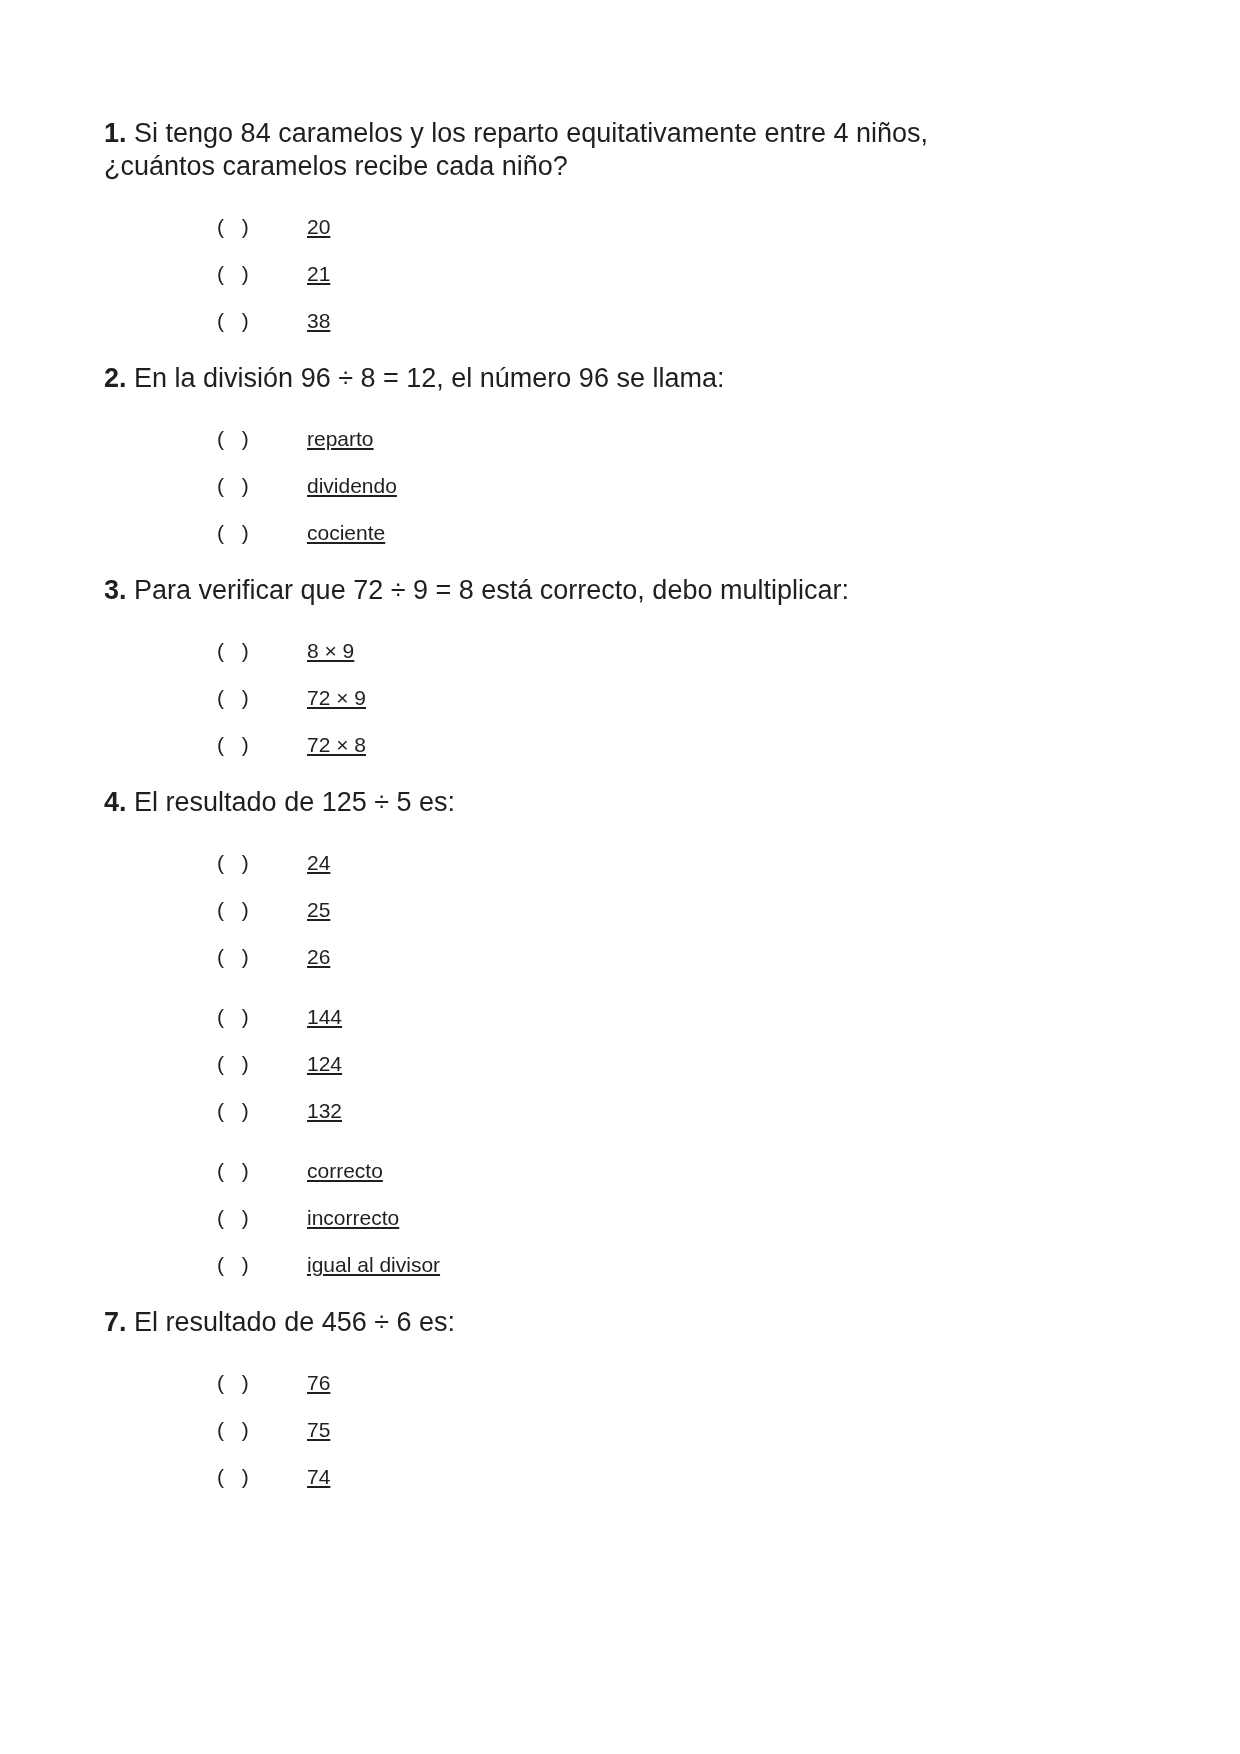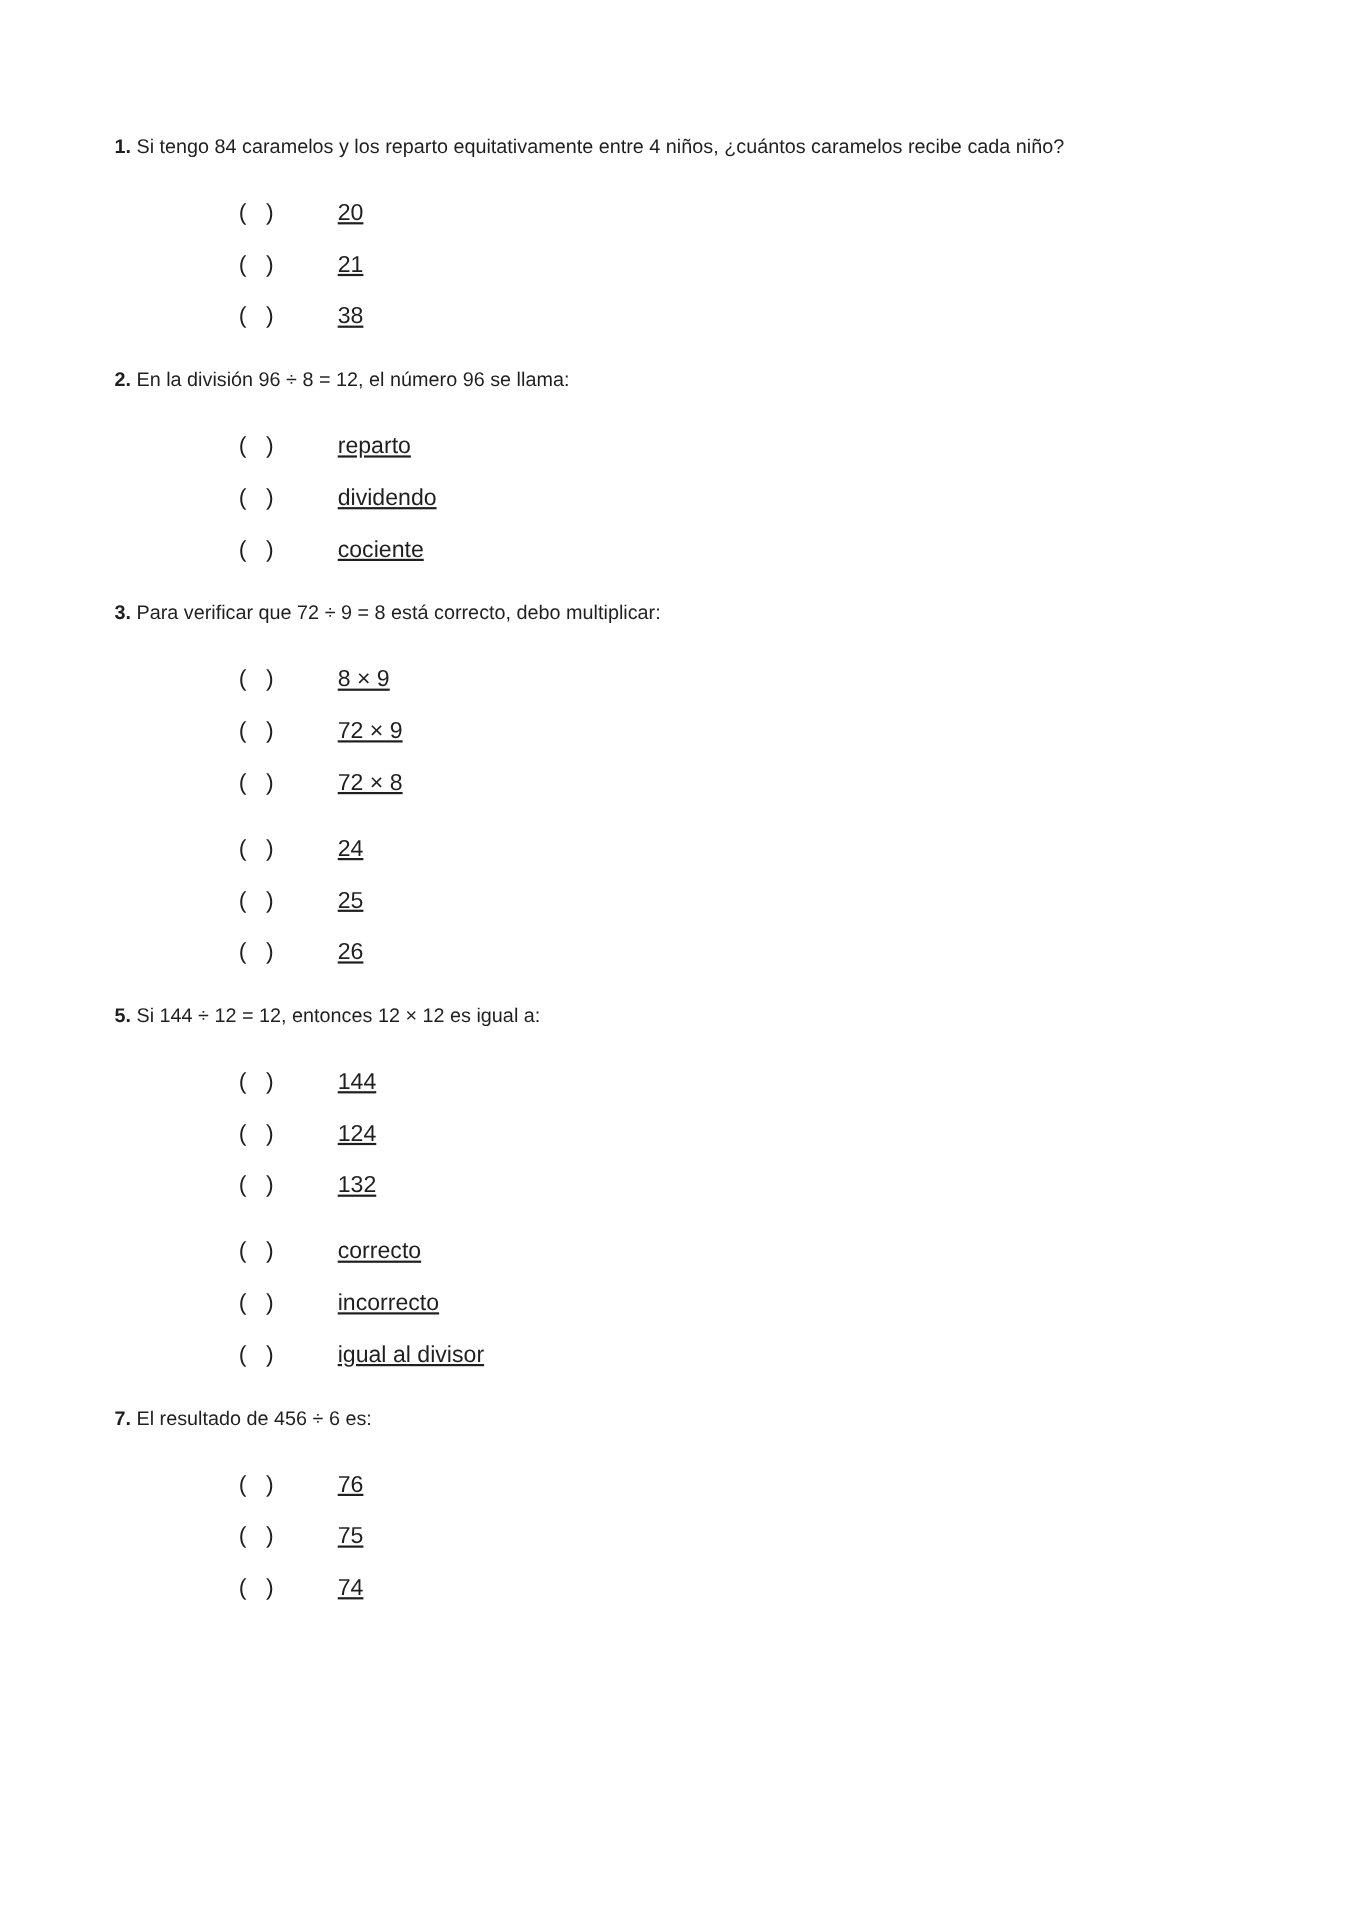--- a/index.html
+++ b/index.html
@@ -13,21 +13,21 @@
     color: #1f1f1f;
     overflow: hidden;
   }
 
   .content {
     padding: 117px 104px 0 104px;
   }
 
   .question {
     margin: 0;
-    font-size: 18px;
+    font-size: 27px;
     line-height: 33px;
     max-width: 880px;
   }
 
   .question-number {
     font-weight: 700;
   }
 
   .options {
     margin-top: 27px;
@@ -122,43 +122,43 @@
   </div>
 
   <div class="option">
     <span class="answer-mark">( )</span>
     <span class="option-label">72 × 8</span>
   </div>
 </div>
   </section>
 
   <section class="question-block">
+    <p class="question">
+      <strong class="question-number">4.</strong>
+      <span>El resultado de 125 ÷ 5 es:</span>
+    </p>
     <div class="options">
   <div class="option">
     <span class="answer-mark">( )</span>
     <span class="option-label">24</span>
   </div>
 
   <div class="option">
     <span class="answer-mark">( )</span>
     <span class="option-label">25</span>
   </div>
 
   <div class="option">
     <span class="answer-mark">( )</span>
     <span class="option-label">26</span>
   </div>
 </div>
   </section>
 
   <section class="question-block">
-    <p class="question">
-      <strong class="question-number">5.</strong>
-      <span>Si 144 ÷ 12 = 12, entonces 12 × 12 es igual a:</span>
-    </p>
     <div class="options">
   <div class="option">
     <span class="answer-mark">( )</span>
     <span class="option-label">144</span>
   </div>
 
   <div class="option">
     <span class="answer-mark">( )</span>
     <span class="option-label">124</span>
   </div>

